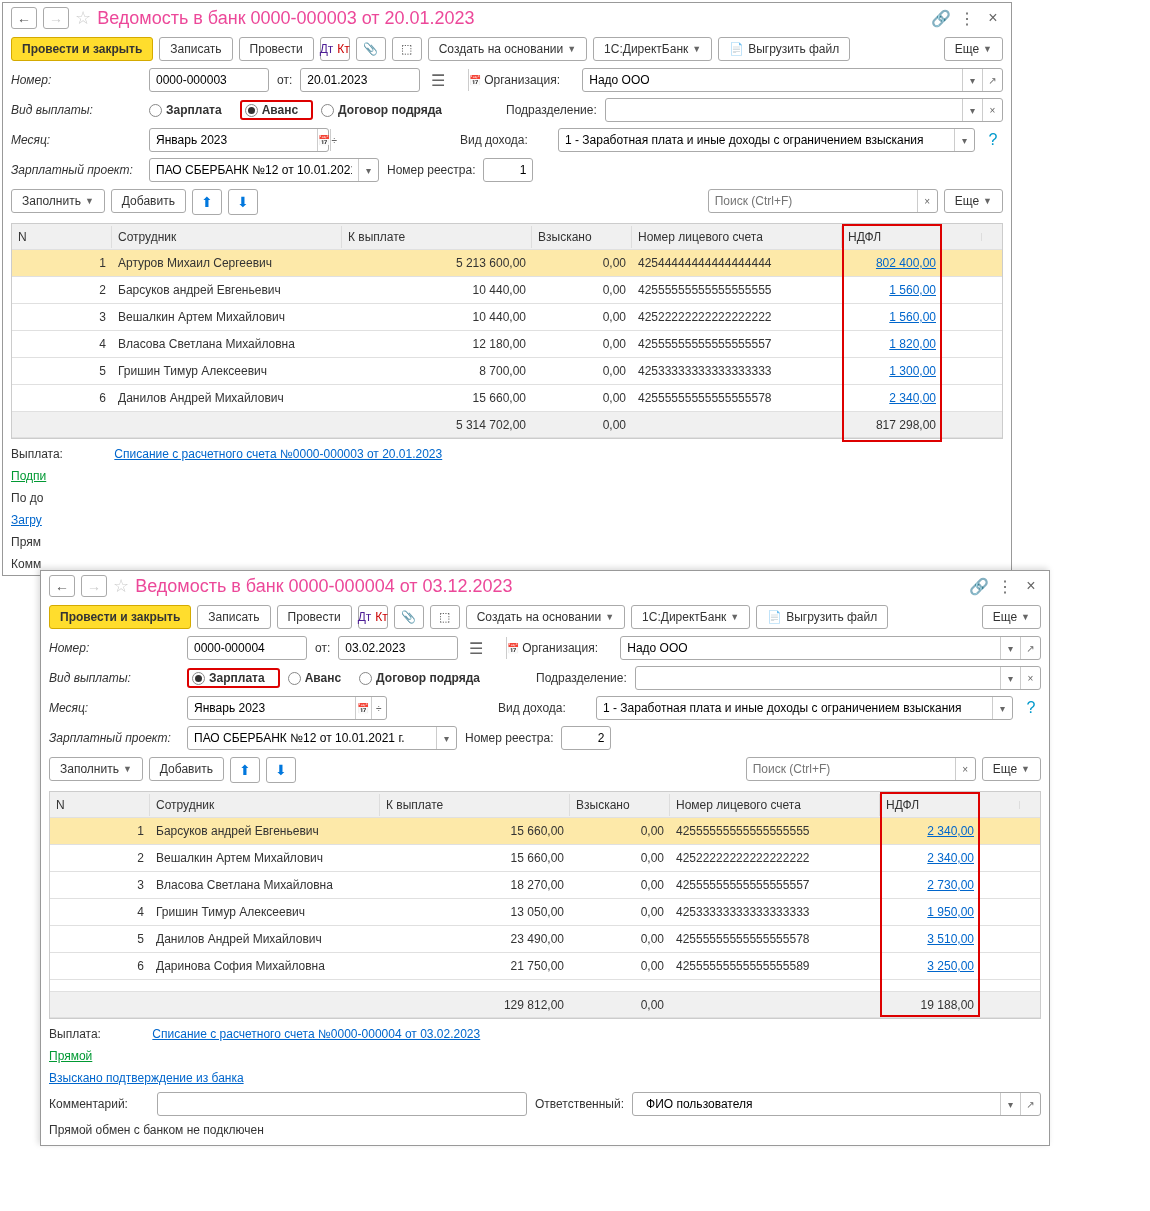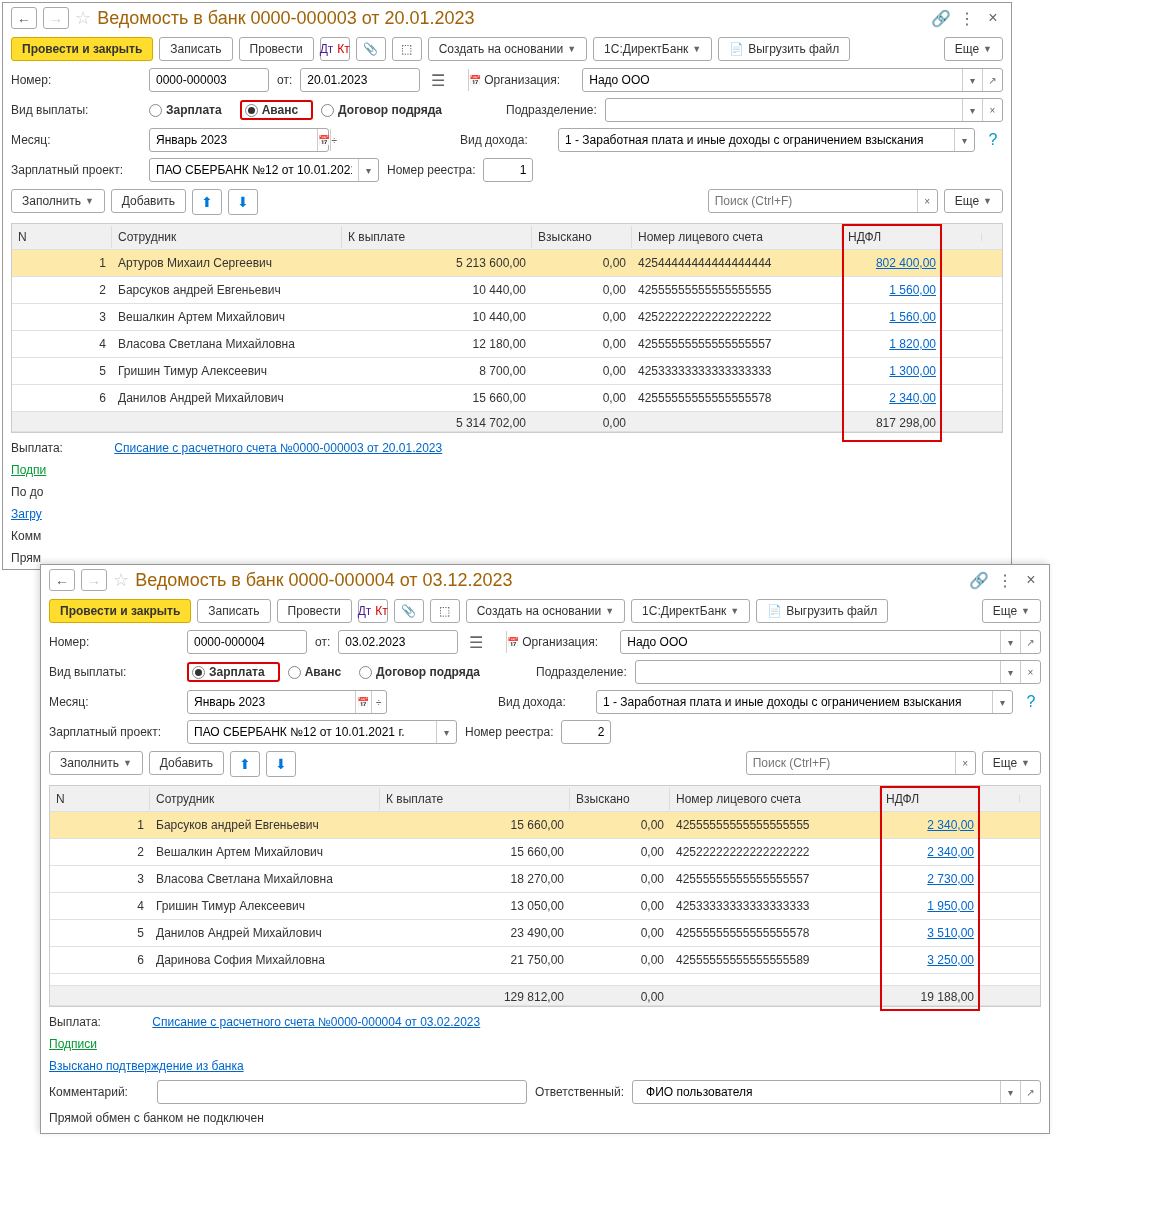--- a/index.html
+++ b/index.html
@@ -3,48 +3,48 @@
 <meta charset="utf-8">
 <style>
 * { box-sizing: border-box; margin: 0; padding: 0; }
 body { font-family: Arial, sans-serif; font-size: 12px; background: #fff; color: #333; }
 .window { border: 1px solid #999; margin: 2px; background: #fff; position:relative; }
 .w2-wrap { position: relative; left: 38px; top: -8px; width: 1010px; }
 .title-bar { display: flex; align-items: center; padding: 4px 8px; gap: 6px; }
 .nav-btn { width: 26px; height: 22px; border: 1px solid #aaa; background: #fff; border-radius: 3px; display:inline-flex; align-items:center; justify-content:center; cursor:pointer; font-size:14px; color:#555;}
 .nav-btn.disabled { color:#ccc; }
 .star { font-size: 18px; color: #ccc; }
-.title { font-size: 18px; font-weight: 400; color: #a16207; }
+.title { font-size: 18px; font-weight: 400; color: #ec4899; }
 .spacer { flex: 1; }
 .hdr-icon { width:20px; height:20px; display:inline-flex; align-items:center; justify-content:center; color:#666; font-size:16px;}
 .toolbar { display:flex; align-items:flex-start; padding: 4px 8px; gap:6px; flex-wrap:wrap;}
 .btn { border:1px solid #aaa; background:#fff; border-radius:3px; padding:4px 10px; font-size:12px; display:inline-flex; align-items:center; gap:4px; cursor:pointer;}
 .btn-primary { background:#ffdd2d; border-color:#d4aa00; font-weight:bold;}
 .btn-icon { padding:4px 6px; width:30px; justify-content:center;}
 .caret { font-size:9px; color:#666;}
 .form-row { display:flex; align-items:center; padding: 3px 8px; gap:8px;}
-.label { min-width:130px; }
+.label { min-width:130px;font-style:italic; }
 .input-wrap { display:flex; align-items:center; border:1px solid #aaa; border-radius:3px; background:#fff; height:24px;}
 .input-wrap input { border:none; outline:none; padding:2px 6px; font-size:12px; background:transparent;}
 .iw-btn { border-left:1px solid #ccc; width:20px; height:100%; display:inline-flex; align-items:center; justify-content:center; color:#666; font-size:10px;}
 .radio { display:inline-flex; align-items:center; gap:4px; margin-right:10px;font-weight:bold;}
 .radio .dot { width:13px; height:13px; border:1px solid #888; border-radius:50%; display:inline-flex; align-items:center; justify-content:center;}
 .radio .dot.checked::after { content:''; width:7px; height:7px; background:#333; border-radius:50%;}
 .highlight-red { border:2px solid #d00; border-radius:3px; padding:1px 3px;}
 .table { border:1px solid #ccc; margin:4px 8px; }
 .thead, .trow, .tfoot { display:grid; grid-template-columns: 100px 230px 190px 100px 210px 100px 40px; align-items:center; border-bottom:1px solid #e0e0e0;}
 .thead { background:#f0f0f0; height:26px;}
 .thead > div { padding:4px 6px; border-right:1px solid #ddd; font-size:12px;}
 .trow { height:27px; background:#fff;}
 .trow > div { padding:4px 6px; font-size:12px; white-space:nowrap; overflow:hidden;}
 .trow.sel { background:#fde9a9;}
 .num-r { text-align:right;}
 .link-blue { color:#0066cc; text-decoration:underline; cursor:pointer;}
 .link-green { color:#009933; text-decoration:underline; cursor:pointer;}
-.tfoot { background:#f0f0f0; height:20px; font-size:12px;}
+.tfoot { background:#f0f0f0; height:26px; font-size:12px;}
 .tfoot > div { padding:4px 6px;}
 .footer-txt { padding:4px 8px; font-size:12px;}
 .search-box { margin-left:auto;}
 .dkt-green { color:#4c1d95;}
 .dkt-red { color:#c00;}
 .red-col-box1 { position:absolute; border:2px solid #d00; pointer-events:none;}
 .up-arrow {color:#0077dd;font-size:14px;}
 .down-arrow {color:#0077dd;font-size:14px;}
 </style>
 </head>
@@ -251,22 +251,22 @@
    <div></div>
   </div>
  </div>
  <div class="footer-txt">
   <span style="display:inline-block;min-width:100px;">Выплата:</span>
   <span class="link-blue">Списание с расчетного счета №0000-000003 от 20.01.2023</span>
  </div>
  <div class="footer-txt"><span class="link-green">Подпи</span></div>
  <div class="footer-txt">По до</div>
  <div class="footer-txt"><span class="link-blue">Загру</span></div>
+ <div class="footer-txt">Прям</div>
  <div class="footer-txt">Комм</div>
- <div class="footer-txt">Прям</div>
 </div>
 
 <div class="w2-wrap">
 <div class="window" style="width:1010px; background:#fff; box-shadow:-2px -2px 6px rgba(0,0,0,0.15);">
  <div class="title-bar">
   <span class="nav-btn">←</span>
   <span class="nav-btn disabled">→</span>
   <span class="star">☆</span>
   <span class="title">Ведомость в банк 0000-000004 от 03.12.2023</span>
   <span class="spacer"></span>
@@ -470,21 +470,21 @@
    <div class="num-r">0,00</div>
    <div></div>
    <div class="num-r">19 188,00</div>
    <div></div>
   </div>
  </div>
  <div class="footer-txt">
   <span style="display:inline-block;min-width:100px;">Выплата:</span>
   <span class="link-blue">Списание с расчетного счета №0000-000004 от 03.02.2023</span>
  </div>
- <div class="footer-txt"><span class="link-green">Подписи</span></div>
+ <div class="footer-txt"><span class="link-green">Прямой</span></div>
  <div class="footer-txt"><span class="link-blue">Взыскано подтверждение из банка</span></div>
  <div class="form-row">
   <span style="min-width:100px;">Комментарий:</span>
   <span class="input-wrap" style="width:370px;">
           <input style="flex: 1 1 0%;">
         </span>
   <span>Ответственный:</span>
   <span class="input-wrap" style="flex:1;padding-left:7px;">
           <input style="flex: 1 1 0%;" value="ФИО пользователя">
           <span class="iw-btn">▾</span>

